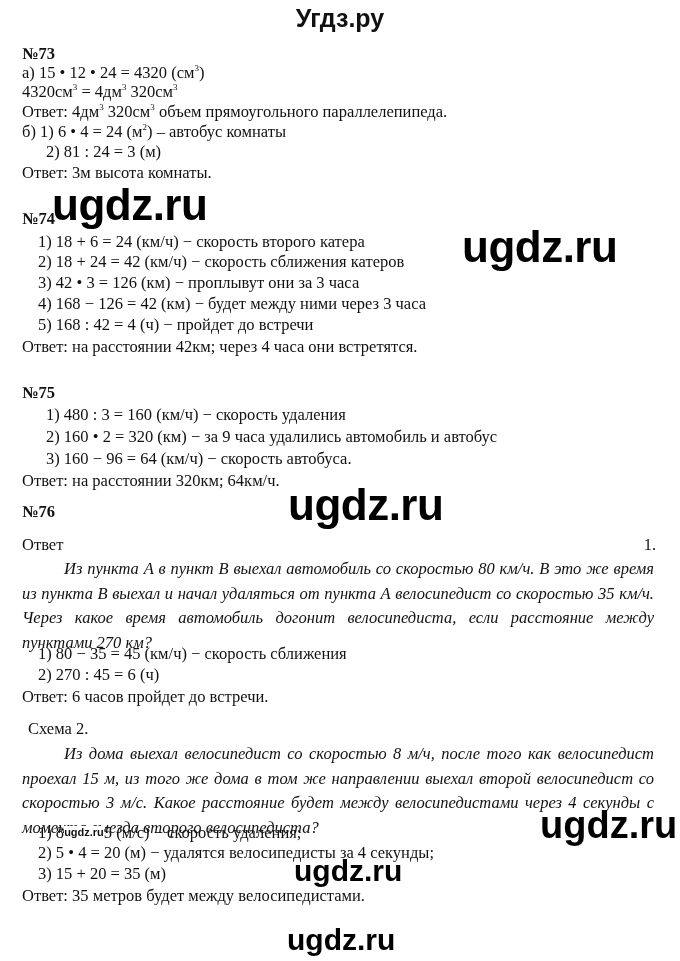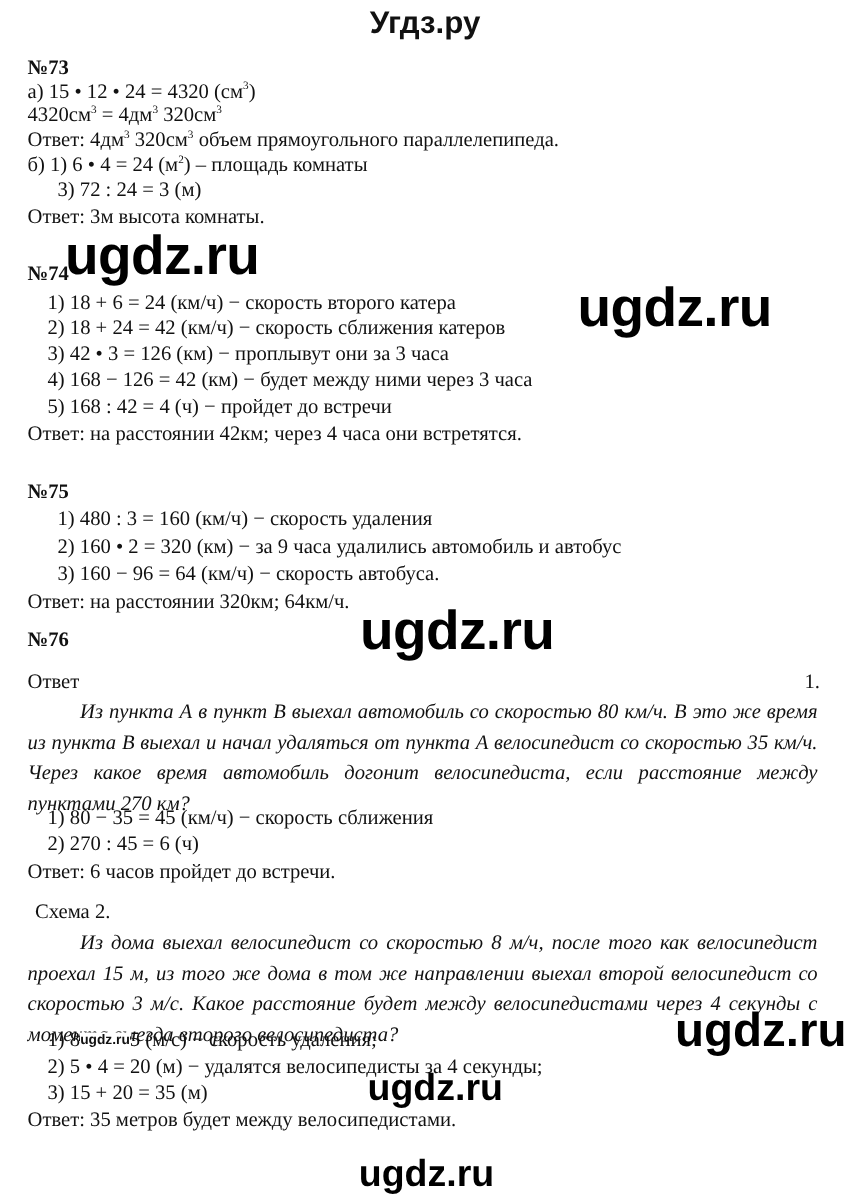--- a/index.html
+++ b/index.html
@@ -23,22 +23,22 @@
 </style>
 </head>
 <body>
 
 <div class="site-title">Угдз.ру</div>
 
 <div class="line hdr" style="top:44px">№73</div>
 <div class="line" style="top:63px"><span>а) 15 • 12 • 24 = 4320 (см</span><sup>3</sup><span>)</span></div>
 <div class="line" style="top:82px"><span>4320см</span><sup>3</sup><span> = 4дм</span><sup>3</sup><span> 320см</span><sup>3</sup></div>
 <div class="line" style="top:102px"><span>Ответ: 4дм</span><sup>3</sup><span> 320см</span><sup>3</sup><span> объем прямоугольного параллелепипеда.</span></div>
-<div class="line" style="top:122px"><span>б) 1) 6 • 4 = 24 (м</span><sup>2</sup><span>) – площадь комнаты</span></div>
-<div class="line ind" style="top:142px;left:46px">3) 72 : 24 = 3 (м)</div>
+<div class="line" style="top:122px"><span>б) 1) 6 • 4 = 24 (м</span><sup>2</sup><span>) – автобус комнаты</span></div>
+<div class="line ind" style="top:142px;left:46px">2) 81 : 24 = 3 (м)</div>
 <div class="line" style="top:163px">Ответ: 3м высота комнаты.</div>
 
 <div class="line hdr" style="top:209px">№74</div>
 <div class="wm wm-big" style="top:180px;left:52px">ugdz.ru</div>
 <div class="line ind" style="top:232px">1) 18 + 6 = 24 (км/ч) − скорость второго катера</div>
 <div class="line ind" style="top:252px">2) 18 + 24 = 42 (км/ч) − скорость сближения катеров</div>
 <div class="wm wm-big" style="top:222px;left:462px">ugdz.ru</div>
 <div class="line ind" style="top:273px">3) 42 • 3 = 126 (км) − проплывут они за 3 часа</div>
 <div class="line ind" style="top:294px">4) 168 − 126 = 42 (км) − будет между ними через 3 часа</div>
 <div class="line ind" style="top:315px">5) 168 : 42 = 4 (ч) − пройдет до встречи</div>

